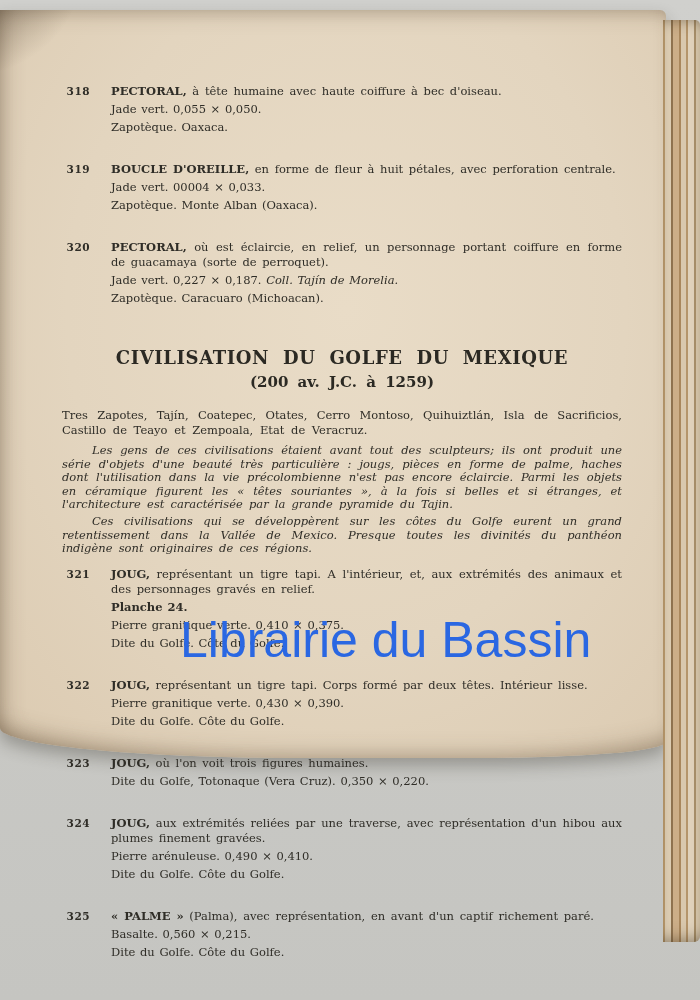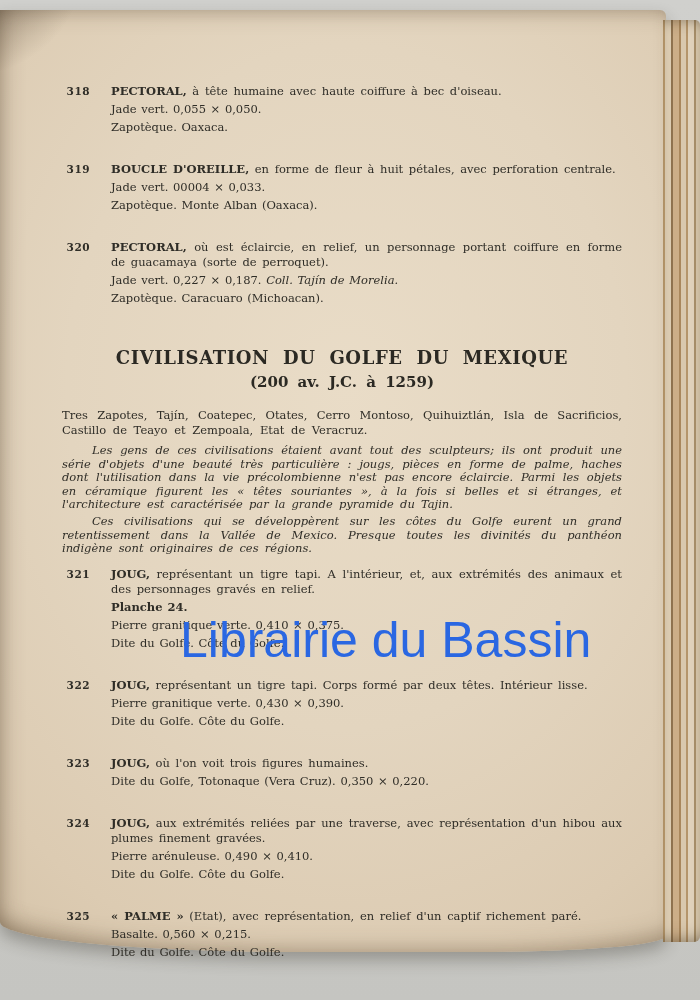--- a/index.html
+++ b/index.html
@@ -2,21 +2,21 @@
 <html><head>
 <meta charset="utf-8">
 <style>
   html,body{margin:0;padding:0;}
   body{
     width:700px;height:1000px;position:relative;overflow:hidden;
     background:linear-gradient(#d0d0cd,#c5c5c1);
     font-family:"DejaVu Serif", serif;
   }
   .page{
-    position:absolute;left:0;top:10px;width:666px;height:942px;
+    position:absolute;left:0;top:10px;width:666px;height:748px;
     background:radial-gradient(620px 760px at 52% 40%, #e9dcc7 0%, #e3d5bf 45%, #dccbb2 78%, #d3c1a6 100%);
     border-top-right-radius:6px;
     border-bottom-left-radius:45% 30px;
     border-bottom-right-radius:28% 16px;
     box-shadow:0 8px 16px rgba(40,35,25,.30), inset 0 -14px 22px -12px rgba(90,70,45,.35), inset 14px 0 26px -16px rgba(70,50,30,.45), inset 0 16px 22px -16px rgba(70,50,30,.35);
   }
   .page::before{ 
     content:"";position:absolute;left:0;top:0;width:150px;height:140px;
     background:radial-gradient(170px 150px at -40px -40px, rgba(45,32,18,.55), rgba(45,32,18,0) 72%);
     pointer-events:none;
@@ -128,21 +128,21 @@
           <div class="num">324</div>
           <div class="ebody">
             <div class="desc"><span class="s-b">JOUG,</span><span class="s-p"> aux extrémités reliées par une traverse, avec représentation d'un hibou aux plumes finement gravées.</span></div>
             <div class="detail"><span class="s-p">Pierre arénuleuse. 0,490 × 0,410.</span></div>
             <div class="detail"><span class="s-p">Dite du Golfe. Côte du Golfe.</span></div>
           </div>
         </div>
         <div class="entry">
           <div class="num">325</div>
           <div class="ebody">
-            <div class="desc"><span class="s-b">« PALME »</span><span class="s-p"> (Etat), avec représentation, en relief d'un captif richement paré.</span></div>
+            <div class="desc"><span class="s-b">« PALME »</span><span class="s-p"> (Palma), avec représentation, en avant d'un captif richement paré.</span></div>
             <div class="detail"><span class="s-p">Basalte. 0,560 × 0,215.</span></div>
             <div class="detail"><span class="s-p">Dite du Golfe. Côte du Golfe.</span></div>
           </div>
         </div>
       </div>
 
   </div>
   <div class="watermark">Librairie du Bassin</div>
 </div>
 

